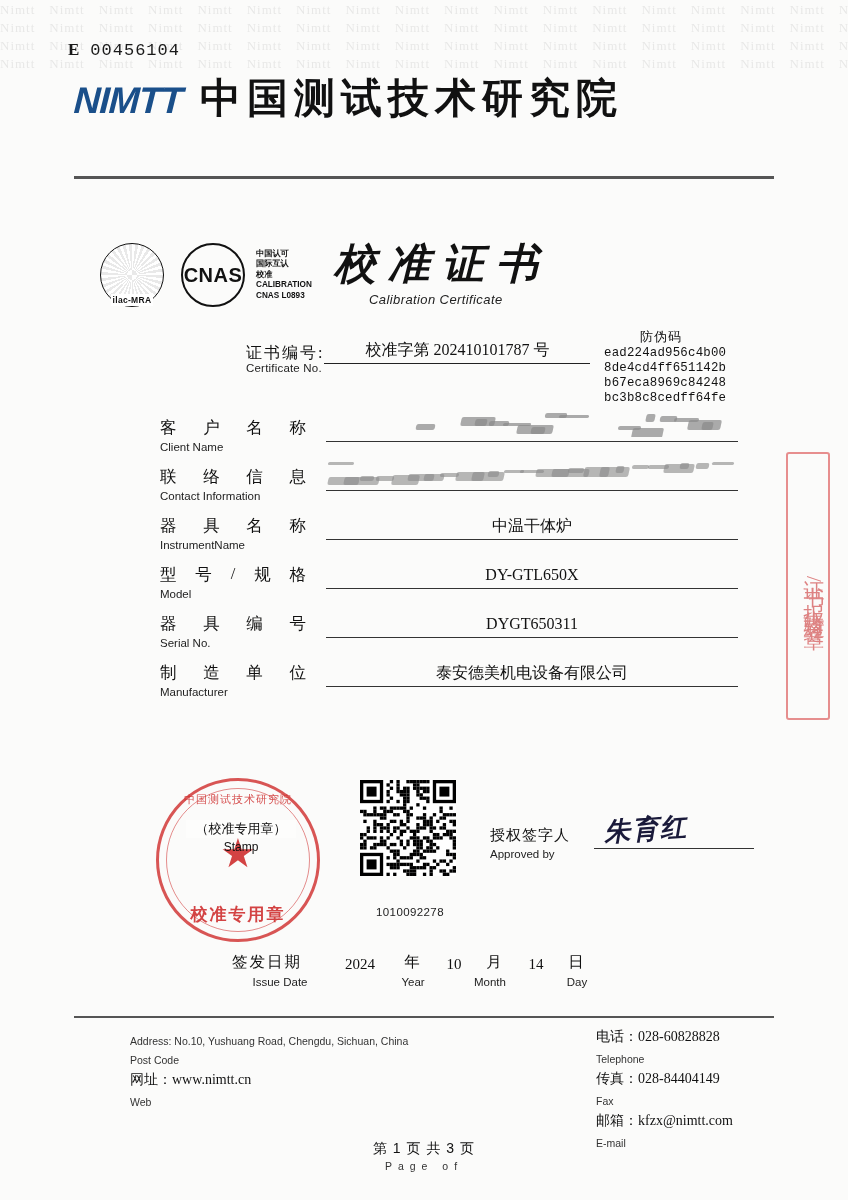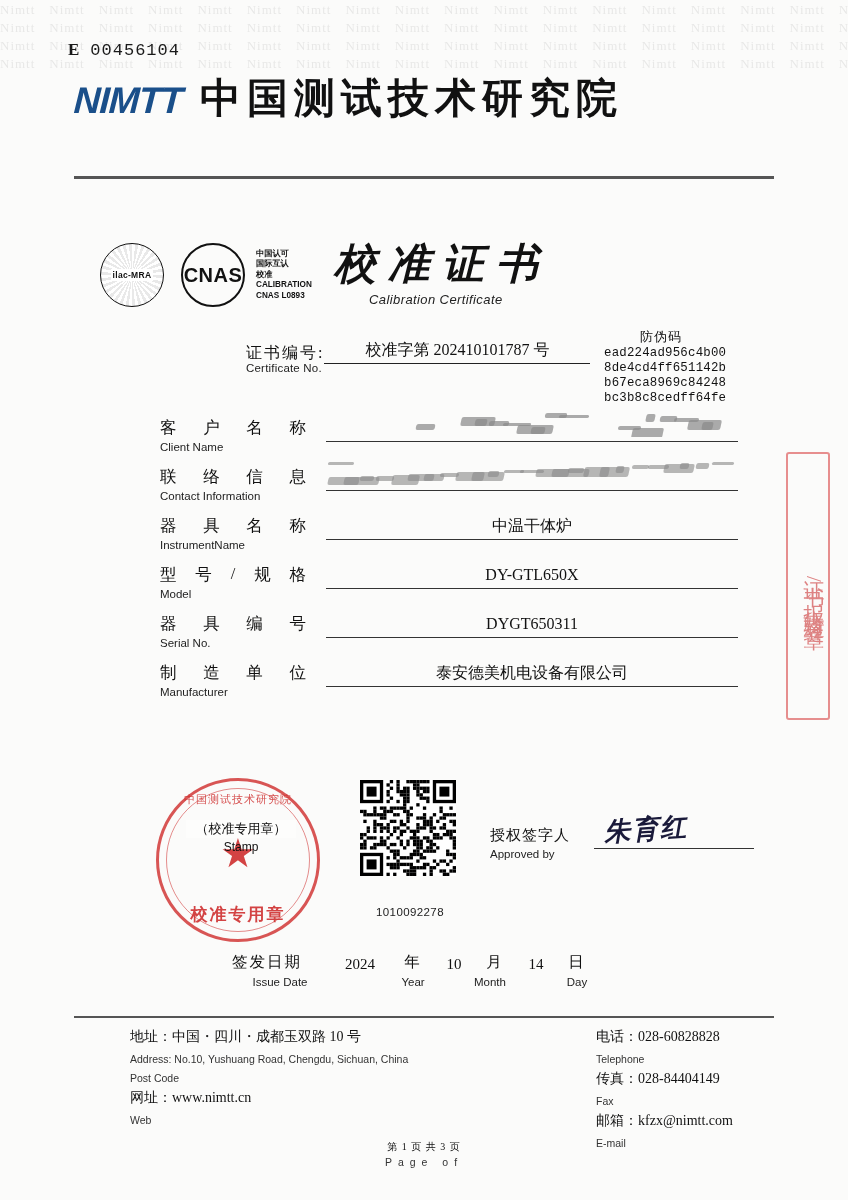--- a/index.html
+++ b/index.html
@@ -69,21 +69,21 @@
   }
 
   
   .marks{
     position:absolute;left:100px;top:243px;
     display:flex;align-items:center;
   }
   .ilac{
     width:62px;height:62px;border-radius:50%;
     border:1.6px solid #111;
-    display:flex;align-items:center;justify-content:center;
+    display:flex;align-items:flex-end;justify-content:center;
     font-size:9px;font-weight:700;letter-spacing:.3px;
     position:relative;
     background:
       repeating-conic-gradient(from 0deg,#fff 0deg 6deg,#e9e9e9 6deg 12deg);
   }
   .ilac b{background:#fff;padding:1px 2px;font-size:8.5px;}
   .cnas-logo{
     margin-left:10px;
     width:78px;height:62px;
     display:flex;align-items:center;justify-content:center;
@@ -248,21 +248,21 @@
   .footer{position:absolute;left:130px;top:1028px;width:650px;font-size:13px;}
   .fcol{position:absolute;top:0;}
   .fcol.left{left:0;width:360px;}
   .fcol.right{left:466px;width:220px;}
   .fline .cn{font-family:"Liberation Serif", serif;font-size:14px;}
   .fline .en{font-size:10.5px;color:#333;margin-top:7px;margin-bottom:5px;}
 
   .pagenum{
     position:absolute;left:0;right:0;top:1140px;text-align:center;
   }
-  .pagenum .cn{font-family:Liberation Serif, serif;font-size:10px;letter-spacing:1px;}
+  .pagenum .cn{font-family:Liberation Sans, sans-serif;font-size:14px;letter-spacing:1px;}
   .pagenum .en{font-size:10.5px;color:#333;margin-top:2px;letter-spacing:6px;}
 
   
   .side-stamp{
     position:absolute;left:786px;top:452px;width:44px;height:268px;
     border:2px solid #e06a6a;border-radius:3px;
     color:#d45a5a;
     font-family:"Liberation Serif", serif;
     font-size:21px;letter-spacing:6px;
     writing-mode:vertical-rl;
@@ -800,21 +800,20 @@
       <span class="en" style="width:42px;text-align:center">Day</span>
     </div>
   </div>
 
   <div class="side-stamp">证书/报告骑缝章</div>
 
   <div class="foot-rule"></div>
   <div class="footer">
     <div class="fcol left" id="footleft">
         <div class="fline">
-          <div class="cn">地址：中国・四川・成都玉双路 10 号</div>
           <div class="en">Address: No.10, Yushuang Road, Chengdu, Sichuan, China</div>
         </div>
         <div class="fline">
           <div class="en">Post Code</div>
         </div>
         <div class="fline">
           <div class="cn">网址：www.nimtt.cn</div>
           <div class="en">Web</div>
         </div>
       </div>

